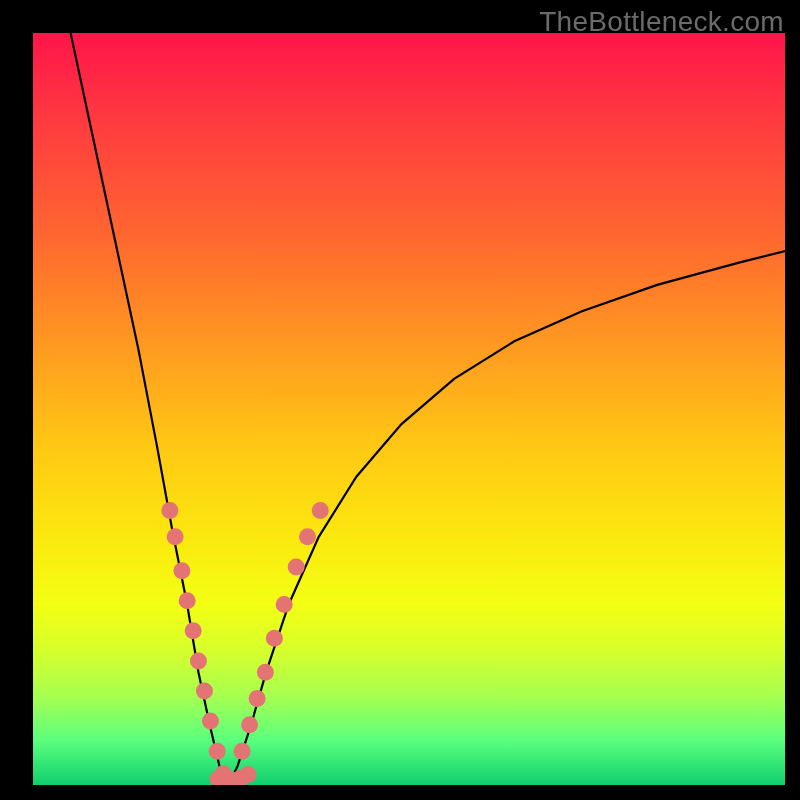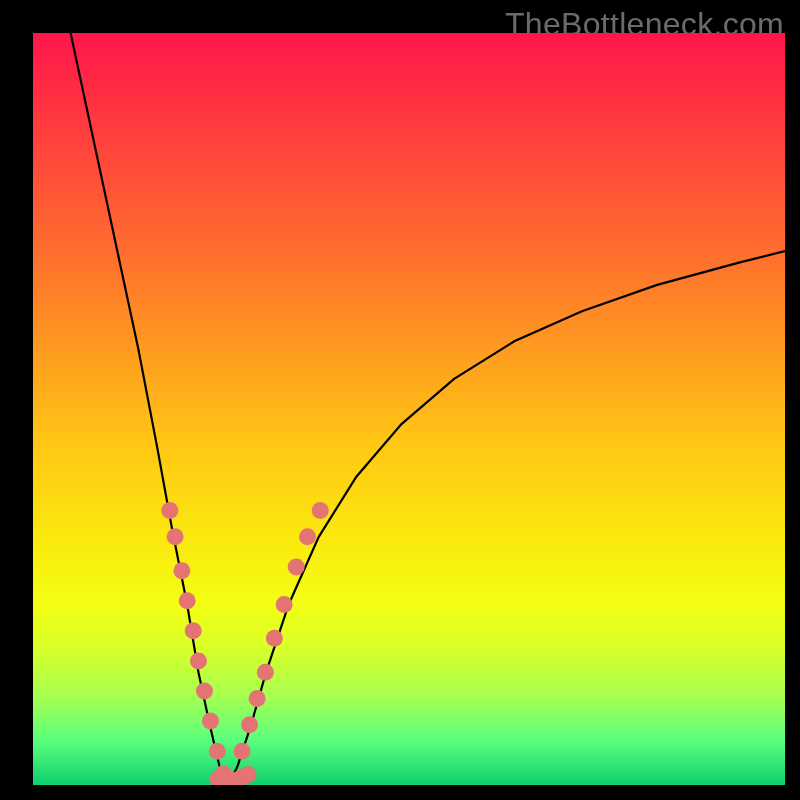--- a/index.html
+++ b/index.html
@@ -36,21 +36,21 @@
       #d7ff2b 82%,
       #a8ff4f 88%,
       #5cff7d 94%,
       #0fcf6e 100%);
   }
   .watermark {
     position: absolute;
     top: 6px;
     right: 16px;
     color: #6b6b6b;
-    font-size: 32px;
+    font-size: 28px;
     letter-spacing: 0.3px;
     font-weight: 500;
     user-select: none;
   }
   svg.curve {
     position: absolute;
     top: 0;
     left: 0;
     width: 752px;
     height: 752px;

